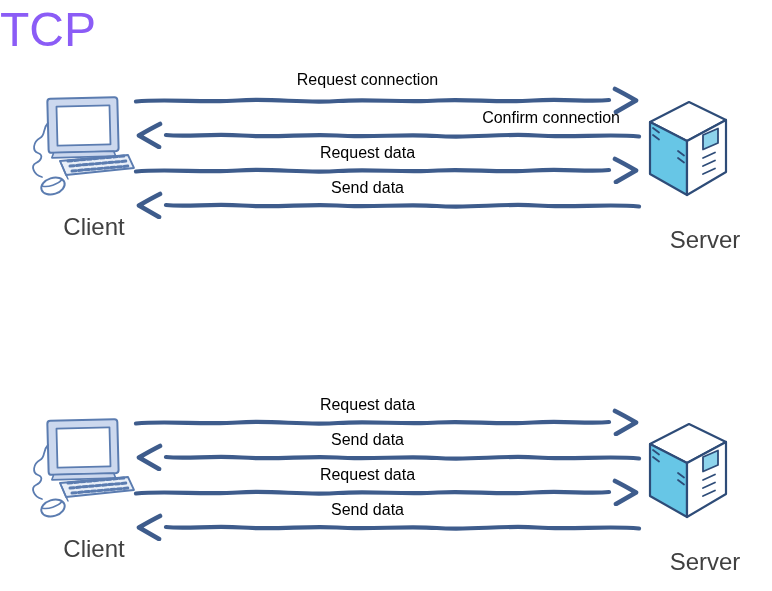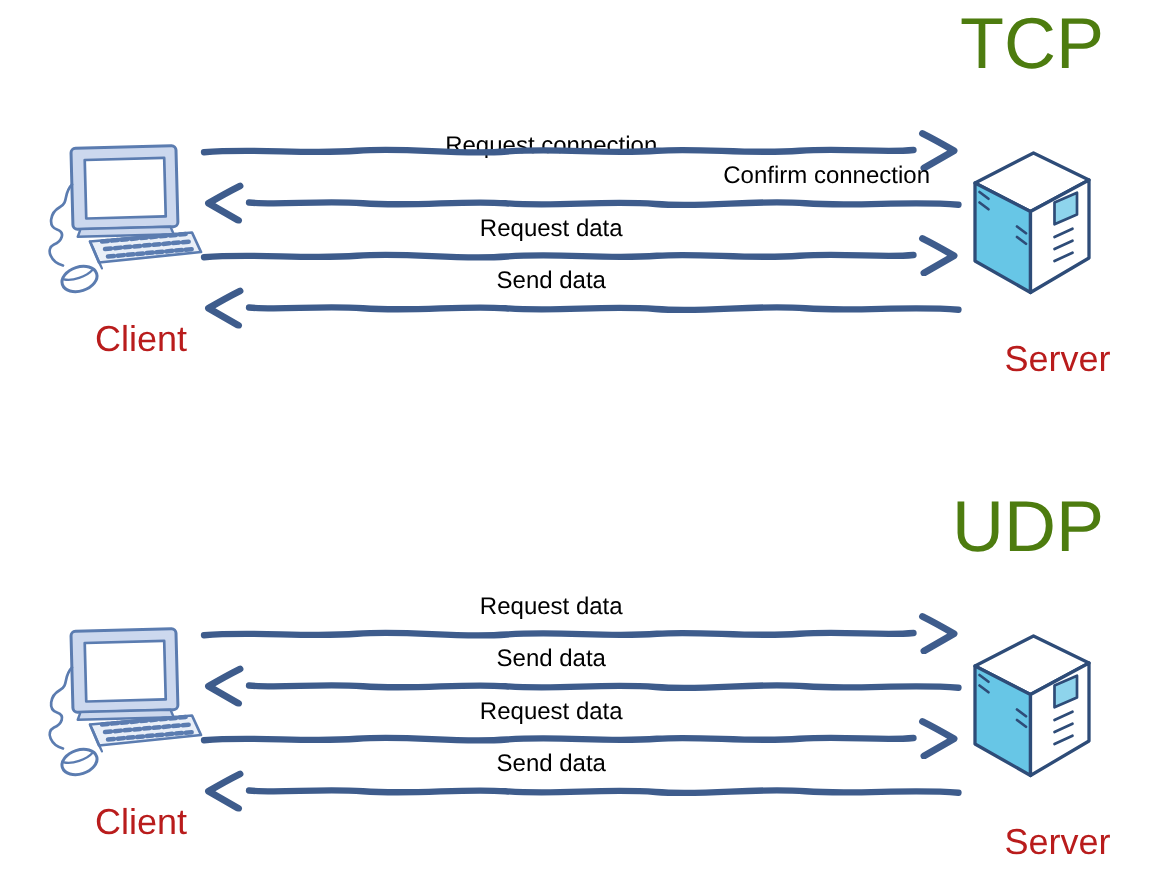--- a/index.html
+++ b/index.html
@@ -3,34 +3,34 @@
 <meta charset="utf-8">
 <style>
   html,body{margin:0;padding:0;background:#fff;}
   #canvas{
     position:relative;width:772px;height:591px;background:#ffffff;overflow:hidden;
     font-family:"Liberation Sans","DejaVu Sans",sans-serif;color:#0a0a0a;
   }
   .section{position:absolute;left:0;width:772px;height:270px;}
   .section-title{
     position:absolute;left:0;top:2px;width:736px;height:54px;
-    text-align:right;font-size:48px;font-weight:500;letter-spacing:0px;color:#4d7c0f;
+    text-align:left;font-size:48px;font-weight:500;letter-spacing:0px;color:#8b5cf6;
   }
   .msg-label{
     position:absolute;left:115px;width:505px;height:20px;line-height:20px;
     text-align:center;font-size:16px;color:#000;
   }
   .arrow-svg{
     position:absolute;left:133px;width:509px;height:28px;
     color:#3e5c8c;
   }
   .arrow-svg.dir-left svg{transform:scaleX(-1);}
   .arrow-svg svg{display:block;width:509px;height:28px;}
   .endpoint-label{
-    position:absolute;height:28px;line-height:28px;font-size:24px;color:#b91c1c;text-align:center;
+    position:absolute;height:28px;line-height:28px;font-size:24px;color:#404040;text-align:center;
   }
   .client-label{left:30px;width:128px;top:213px;}
   .server-label{left:645px;width:120px;top:226px;}
   .client-icon{position:absolute;left:28px;top:91px;width:112px;height:110px;}
   .server-icon{position:absolute;left:644px;top:95px;width:96px;height:104px;}
   .client-icon svg,.server-icon svg{display:block;width:100%;height:100%;}
 </style>
 </head>
 <body>
 
@@ -77,21 +77,21 @@
         <path d="M59,63 L71,57.5" stroke-width="1.8"></path>
         <path d="M59,71 L71,65.5" stroke-width="1.8"></path>
         <path d="M59,79 L71,73.5" stroke-width="1.8"></path>
 
         <path d="M9,33 l6,4.5 M9,40 l6,4.5" stroke-width="1.8"></path>
         <path d="M34,56 l6,4.5 M34,63 l6,4.5" stroke-width="1.8"></path>
       </svg>
     </div>
     <div class="endpoint-label server-label">Server</div>
 
-    <div class="msg-label" style="top:88px;">Request connection</div>
+    <div class="msg-label" style="top:70px;">Request connection</div>
     <div class="arrow-svg dir-right" style="top:86px;">
       <svg viewBox="0 0 509 28">
           <path d="M3,15.5 C35,12.5 70,17 105,14.5 C140,12 170,17.5 205,15 C240,12.5 270,17 305,14.5 C335,12.5 365,17 400,14.5 C430,12.5 455,16 476,14" stroke="currentColor" stroke-width="4.2" fill="none" stroke-linecap="round"></path>
           <path d="M482,3 C490,7 497,11 503,14.5 C496,18.5 489,22.5 483,26" stroke="currentColor" stroke-width="4.6" fill="none" stroke-linecap="round"></path>
         </svg>
     </div>
 
     <div class="msg-label" style="top:108px;text-align:right;">Confirm connection</div>
     <div class="arrow-svg dir-left" style="top:121px;">
       <svg viewBox="0 0 509 28">
@@ -111,21 +111,20 @@
     <div class="msg-label" style="top:178px;">Send data</div>
     <div class="arrow-svg dir-left" style="top:191px;">
       <svg viewBox="0 0 509 28">
           <path d="M3,15.5 C35,12.5 70,17 105,14.5 C140,12 170,17.5 205,15 C240,12.5 270,17 305,14.5 C335,12.5 365,17 400,14.5 C430,12.5 455,16 476,14" stroke="currentColor" stroke-width="4.2" fill="none" stroke-linecap="round"></path>
           <path d="M482,3 C490,7 497,11 503,14.5 C496,18.5 489,22.5 483,26" stroke="currentColor" stroke-width="4.6" fill="none" stroke-linecap="round"></path>
         </svg>
     </div>
   </div>
 
   <div class="section" style="top:322px;">
-    <div class="section-title">UDP</div>
 
     <div class="client-icon">
       <svg viewBox="0 0 112 110" fill="none" stroke="#5b7cb0" stroke-width="2" stroke-linecap="round" stroke-linejoin="round">
         <g transform="rotate(-1.5 55 35)">
           <rect x="20" y="7" width="70" height="54" rx="3" fill="#ccd8ee"></rect>
           <rect x="29" y="15" width="53" height="39" fill="#ffffff" stroke-width="1.8"></rect>
           <path d="M25,61 L85,61 L87,66 L23,66 Z" fill="#ccd8ee" stroke-width="1.6"></path>
         </g>
         <path d="M20,32 C14,38 18,44 12,47 C5,51 4,60 10,62 C16,64 13,70 8,72 C2,75 6,84 14,86" stroke-width="1.8"></path>
         <g>

